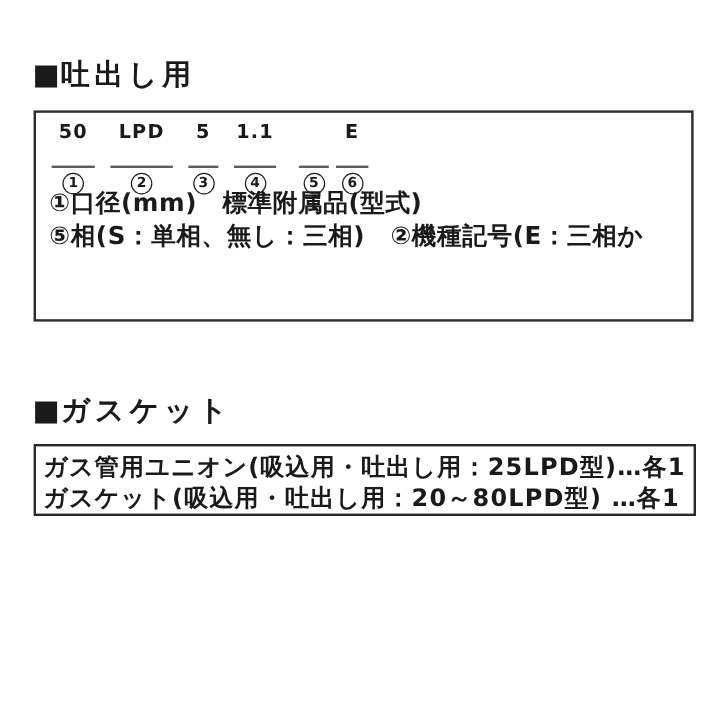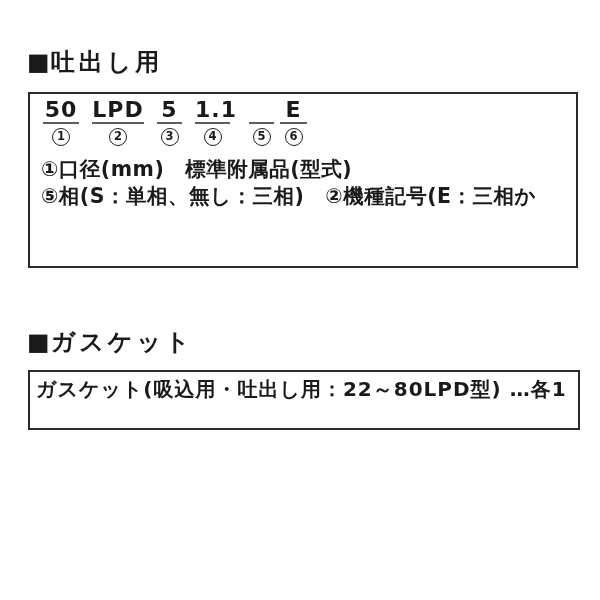--- a/index.html
+++ b/index.html
@@ -52,24 +52,24 @@
   }
   .seg {
     position: absolute;
     top: 0;
     text-align: center;
   }
   .seg .val {
     display: block;
     height: 20px;
     line-height: 20px;
-    font-size: 22px;
+    font-size: 16px;
     font-weight: 600;
     letter-spacing: 1px;
-    padding-bottom: 2px;
+    padding-bottom: 18px;
     border-bottom: 2px solid #5e5e5e;
     white-space: pre;
   }
   .seg .num {
     display: inline-flex;
     align-items: center;
     justify-content: center;
     margin-top: 4px;
     width: 16px;
     height: 16px;
@@ -143,16 +143,17 @@
       <div class="legend-line">⑤相(S：単相、無し：三相)　②機種記号(E：三相か</div>
     </div>
   </div>
 
   <div class="sec-title" id="acc-title">
     <span class="marker">■</span>
     <span>ガスケット</span>
   </div>
 
   <div class="frame-box" id="acc-box">
-    <div class="acc-line">ガスケット(吸込用・吐出し用：22～80LPD型) …各1</div>
+    <div class="acc-line">ガス管用ユニオン(吸込用・吐出し用：25LPD型)…各1</div>
+    <div class="acc-line">ガスケット(吸込用・吐出し用：20～80LPD型) …各1</div>
   </div>
 
 </div>
 
 </body></html>

